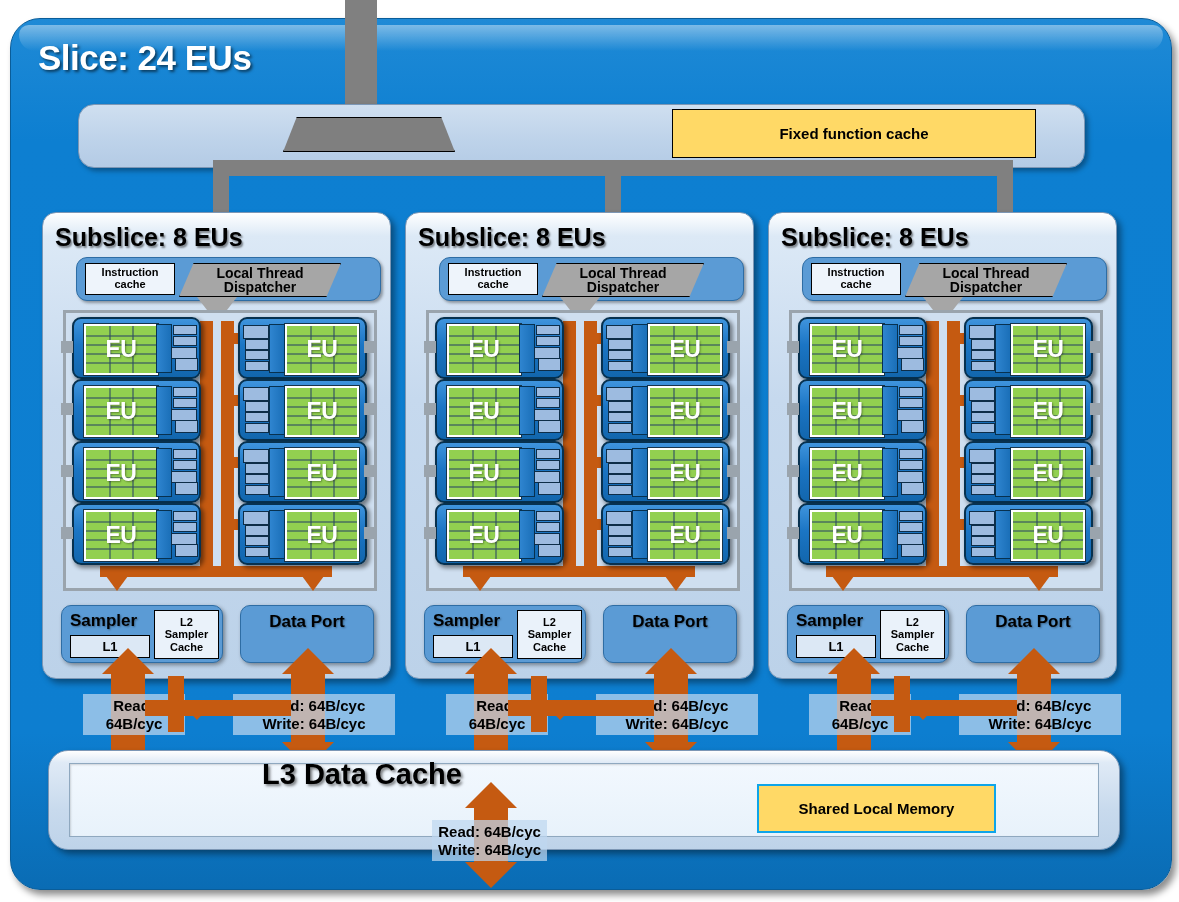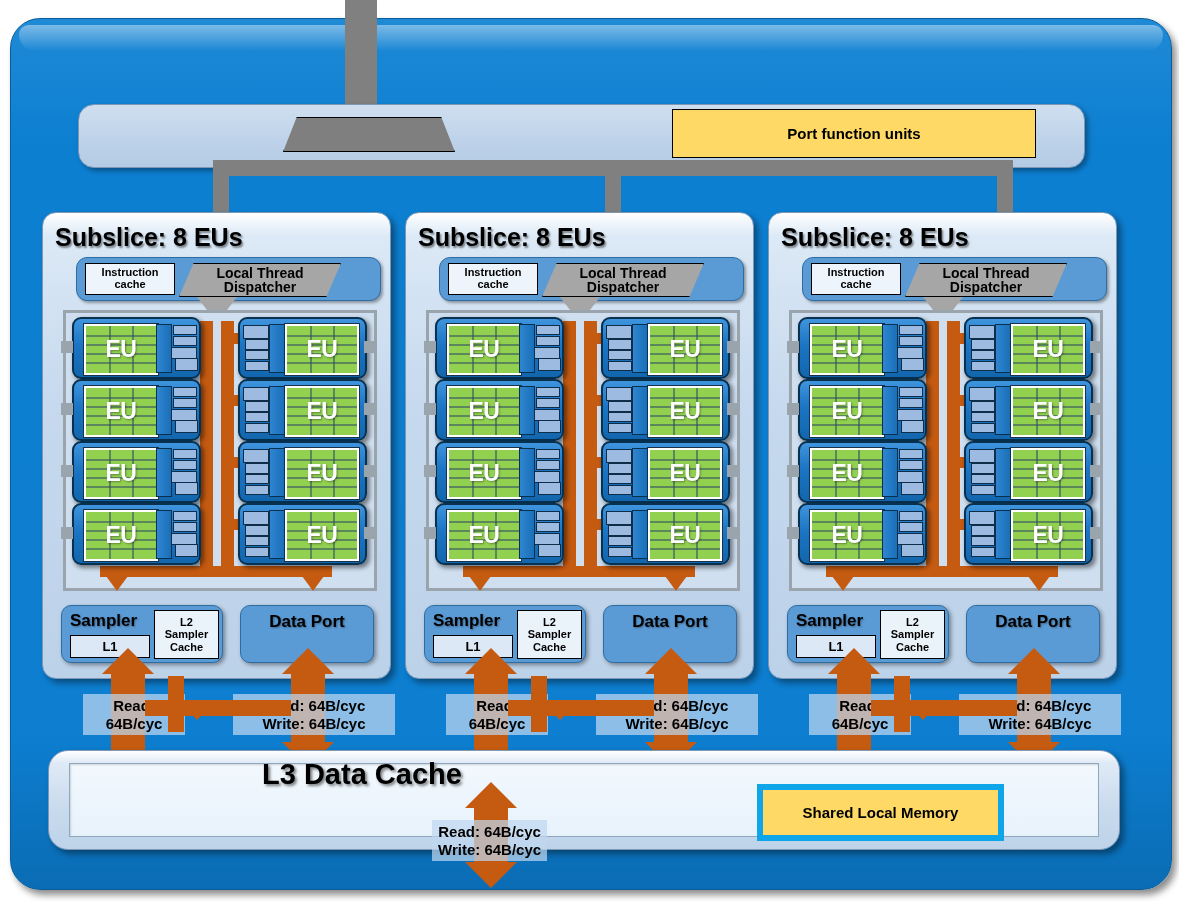--- a/index.html
+++ b/index.html
@@ -212,42 +212,43 @@
     text-shadow:2px 2px 3px rgba(0,0,0,.5);white-space:nowrap;
   }
   .atomics{
     position:absolute;left:140px;top:775px;width:115px;height:50px;
     background:#ffd966;border:1px solid #000;
     display:flex;flex-direction:column;align-items:center;justify-content:center;
     font-size:15px;font-weight:bold;color:#000;line-height:1.25;
   }
   .slm{
     position:absolute;left:757px;top:784px;width:235px;height:45px;
-    background:#ffd966;border:6px solid #0ea5e9;
+    background:#ffd966;border:2px solid #0ea5e9;
     display:flex;align-items:center;justify-content:center;
     font-size:15px;font-weight:bold;color:#000;
   }
 </style>
 </head>
 <body>
 
 <div id="root">
 
   <div class="slice">
     <div class="slice-gloss"></div>
   </div>
 
+  <div class="slice-title">Slice: 24 EUs</div>
 
   <div class="gray" style="left:345px;top:0px;width:32px;height:110px;"></div>
   <div class="gray-top-arrow" style="left:339px;top:105px;"></div>
 
   <div class="ff-bar"></div>
   <div class="ff-trap"></div>
   <div class="ff-box">
-    <span>Port function units</span>
+    <span>Fixed function cache</span>
   </div>
 
   <div class="gray" style="left:213px;top:160px;width:800px;height:16px;"></div>
   <div class="gray" style="left:213px;top:160px;width:16px;height:58px;"></div>
   <div class="gray" style="left:605px;top:160px;width:16px;height:58px;"></div>
   <div class="gray" style="left:997px;top:160px;width:16px;height:58px;"></div>
   <div class="gray-down-arrow" style="left:208px;top:214px;"></div>
   <div class="gray-down-arrow" style="left:600px;top:214px;"></div>
   <div class="gray-down-arrow" style="left:992px;top:214px;"></div>
 

